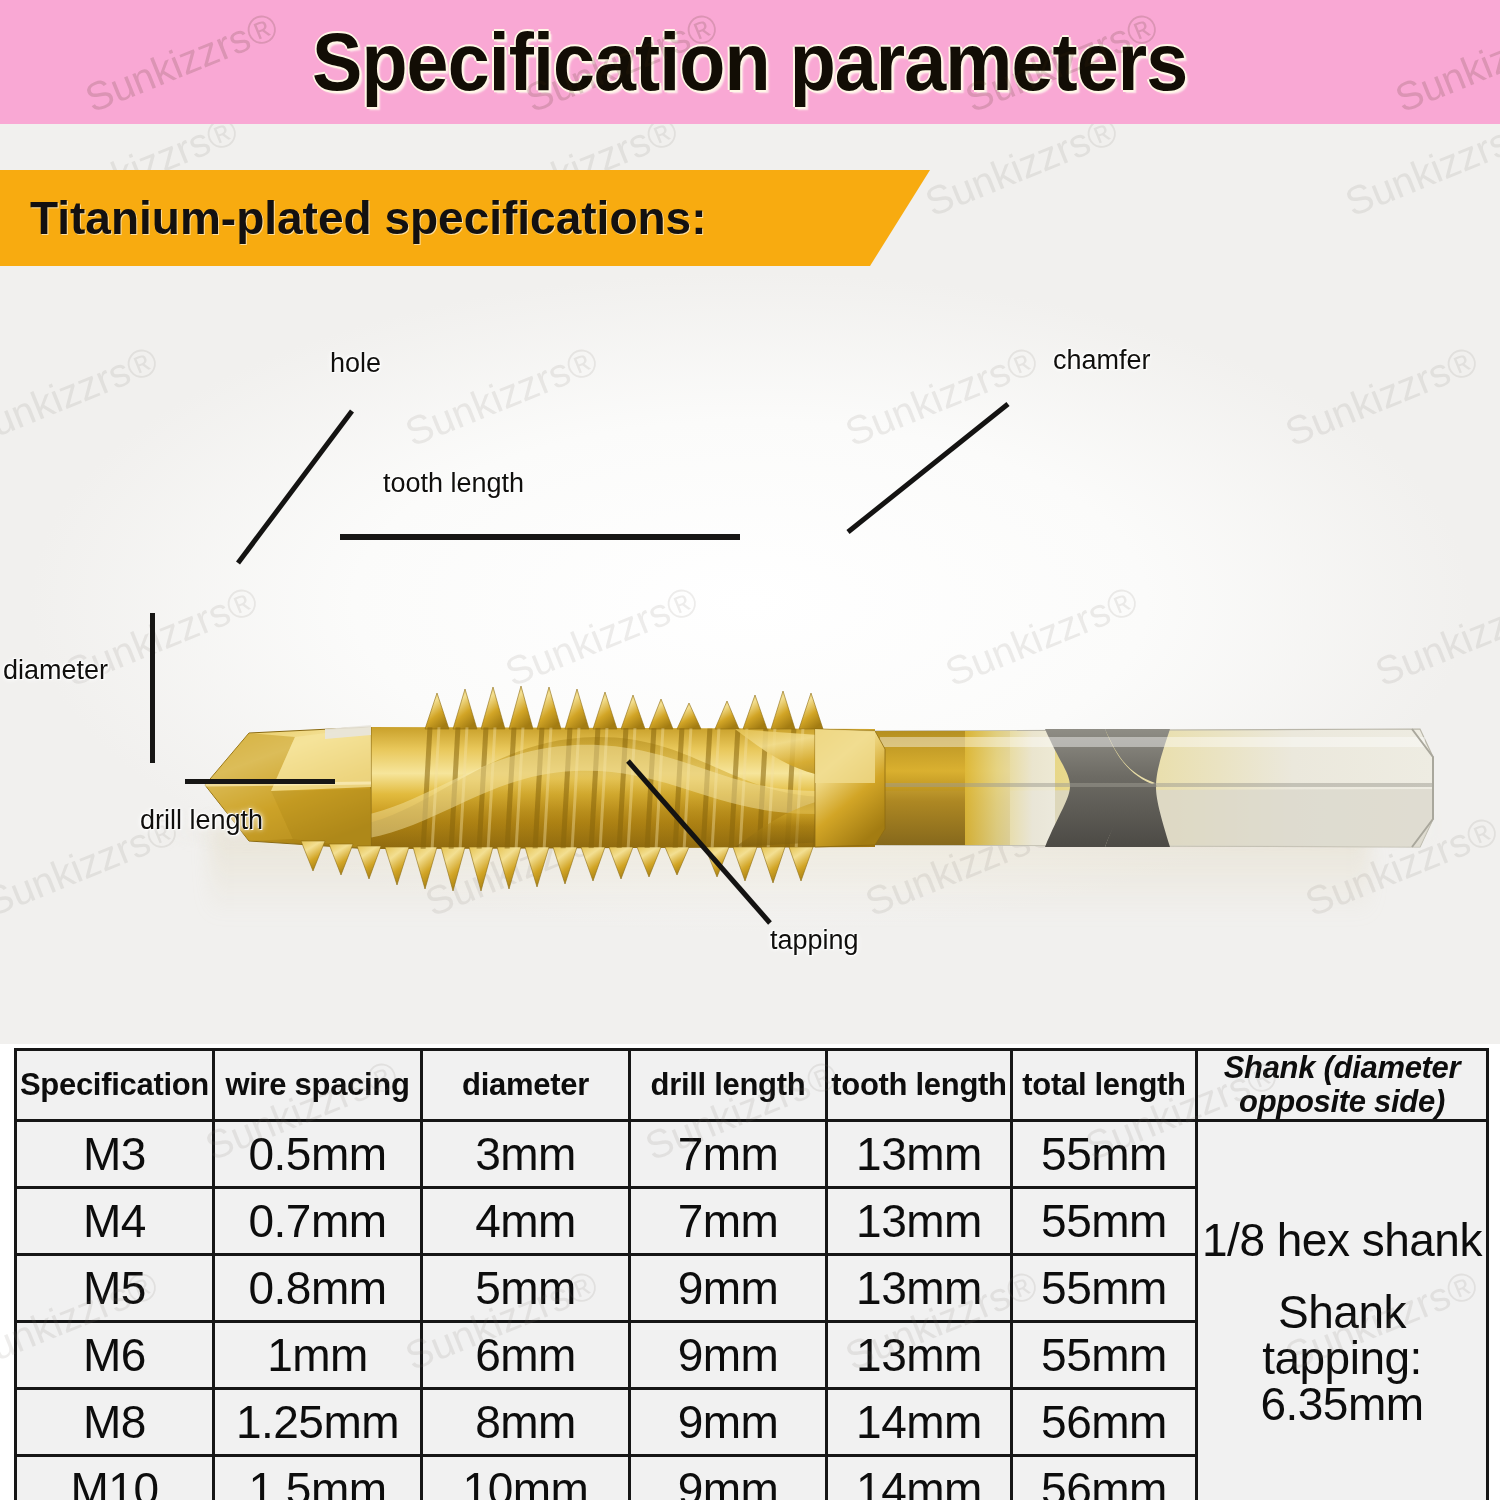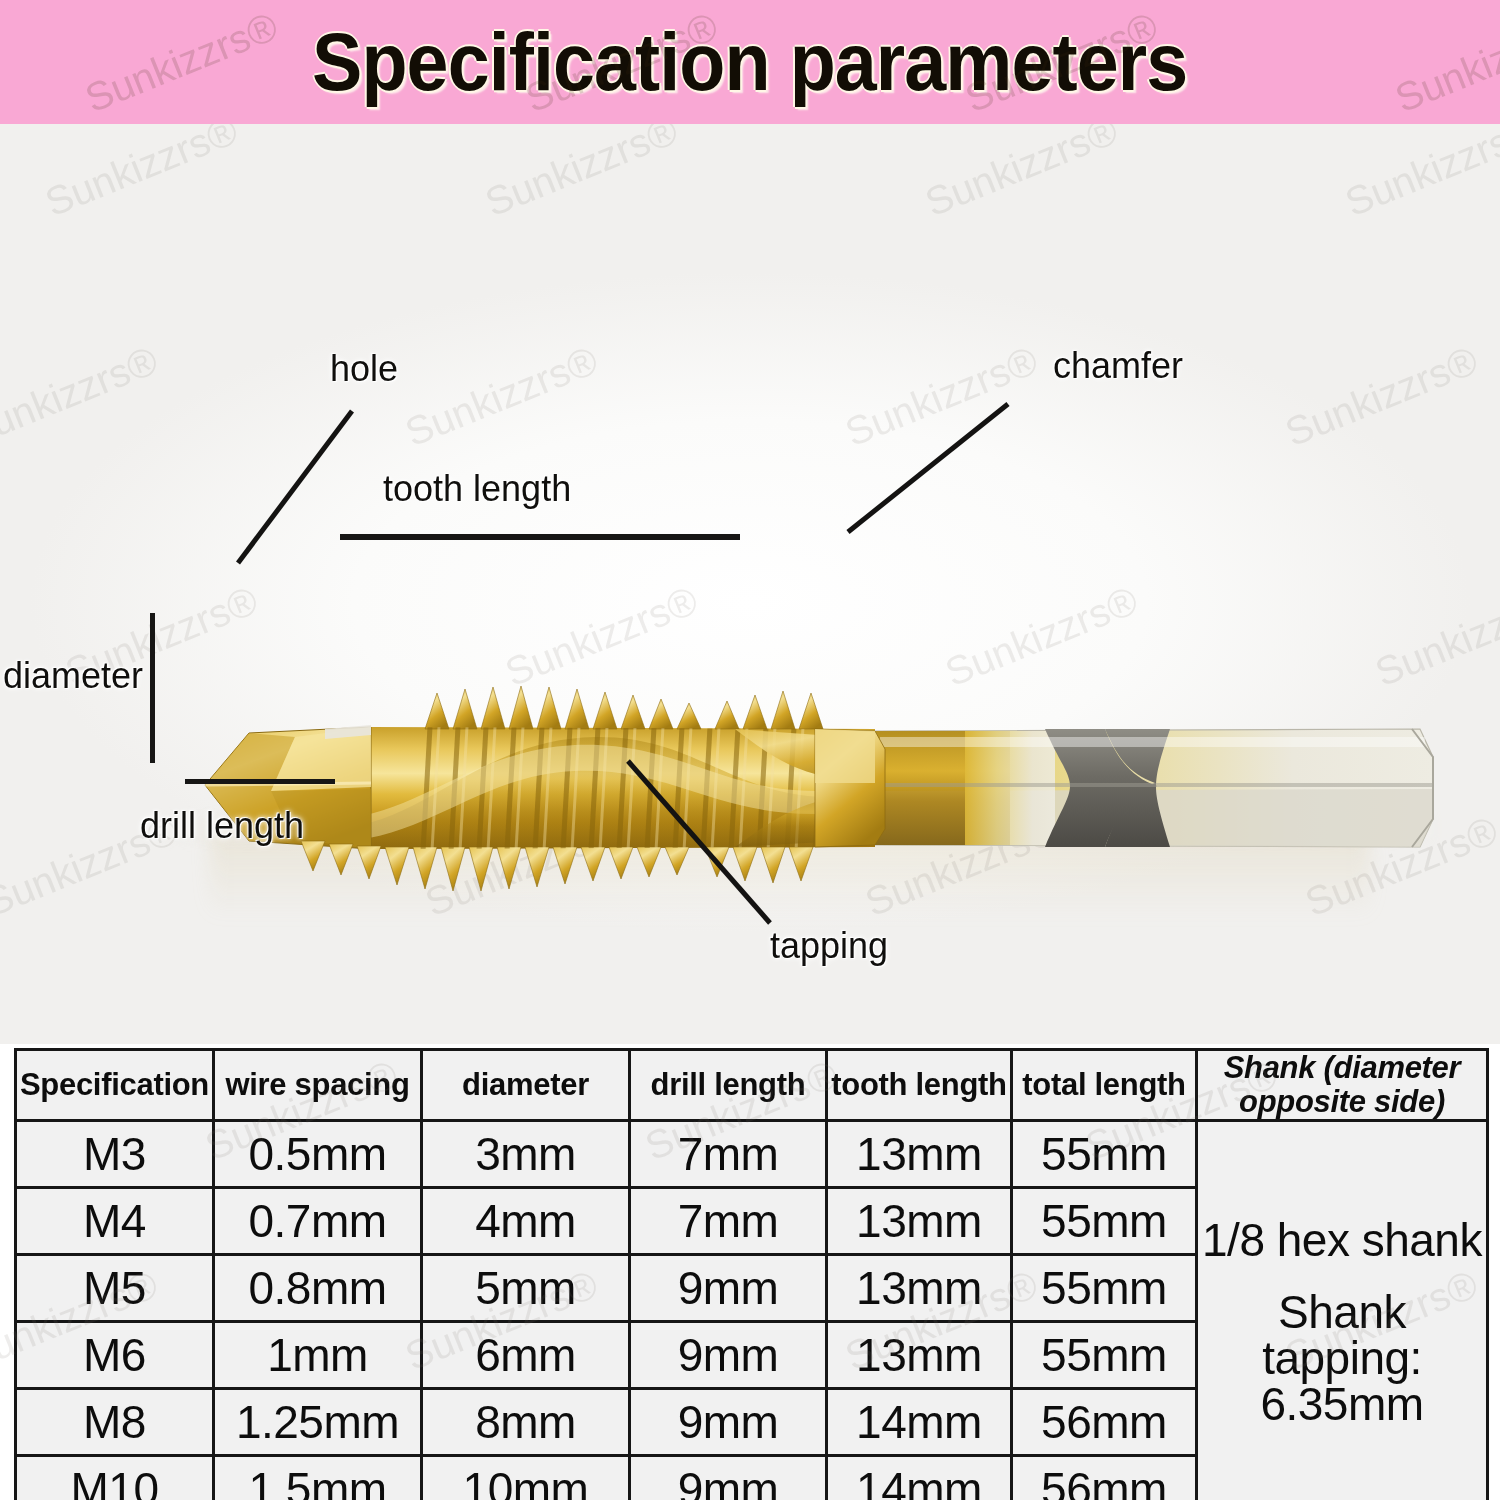--- a/index.html
+++ b/index.html
@@ -81,21 +81,21 @@
   
   .tool{
     position:absolute;left:175px;top:555px;width:1260px;height:215px;
     z-index:3;
   }
 
   
   .anno{position:absolute;inset:0;z-index:6;}
   .lbl{
     position:absolute;
-    font-size:36px;
+    font-size:27px;
     color:#100f0d;
     white-space:nowrap;
     text-shadow:0 0 4px #fff,0 0 7px #fff,1px 1px 0 #fff,-1px -1px 0 #fff;
   }
   .rule{position:absolute;background:#171615;}
 
   
   .tbl-wrap{
     position:absolute;left:14px;top:1048px;width:1472px;z-index:5;
   }
@@ -343,20 +343,23 @@
     <div class="wm wm-dark" style="left:80px;top:40px;">Sunkizzrs®</div>
     <div class="wm wm-dark" style="left:520px;top:40px;">Sunkizzrs®</div>
     <div class="wm wm-dark" style="left:960px;top:40px;">Sunkizzrs®</div>
     <div class="wm wm-dark" style="left:1390px;top:40px;">Sunkizzrs®</div>
   </div>
 
   <div class="header-band">
     <div class="header-title">Specification parameters</div>
   </div>
 
+  <div class="sub-banner">
+    <div class="sub-banner-text">Titanium-plated specifications:</div>
+  </div>
 
   <div class="anno">
 
     <div class="lbl" style="left:330px;top:348px;">hole</div>
     <svg style="position:absolute;left:230px;top:405px;" width="130" height="165">
       <line x1="122" y1="6" x2="8" y2="158" stroke="#141312" stroke-width="5"></line>
     </svg>
 
     <div class="lbl" style="left:383px;top:468px;">tooth length</div>
     <div class="rule" style="left:340px;top:534px;width:400px;height:6px;"></div>

